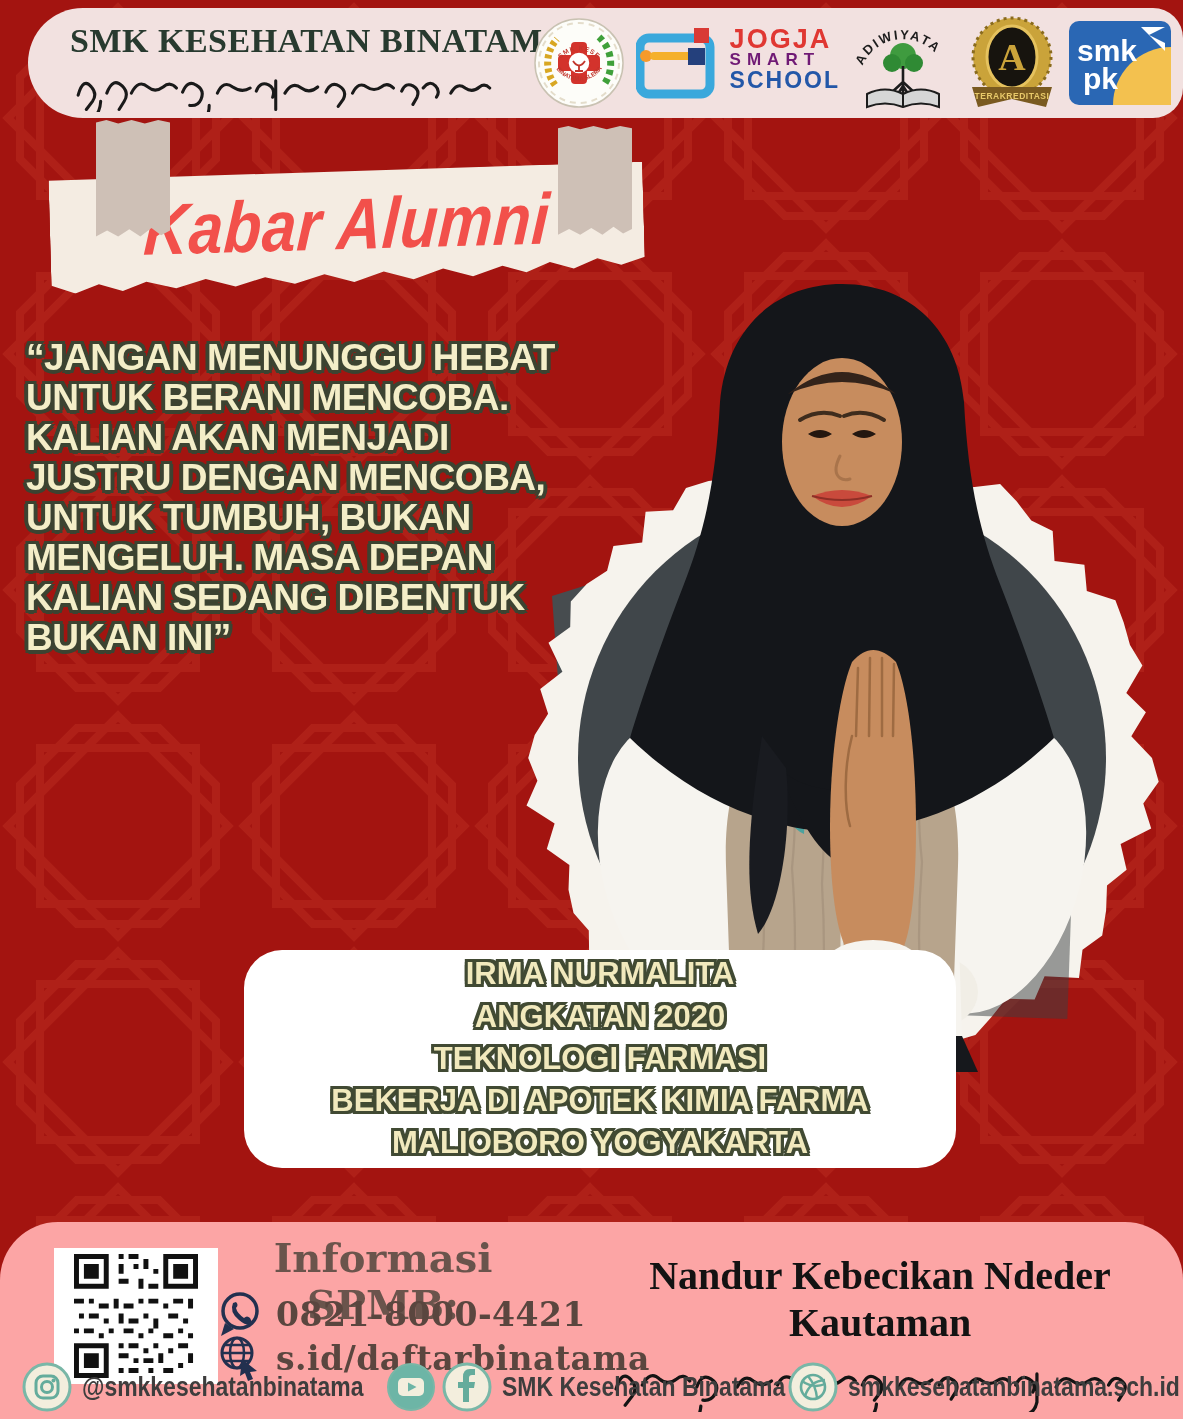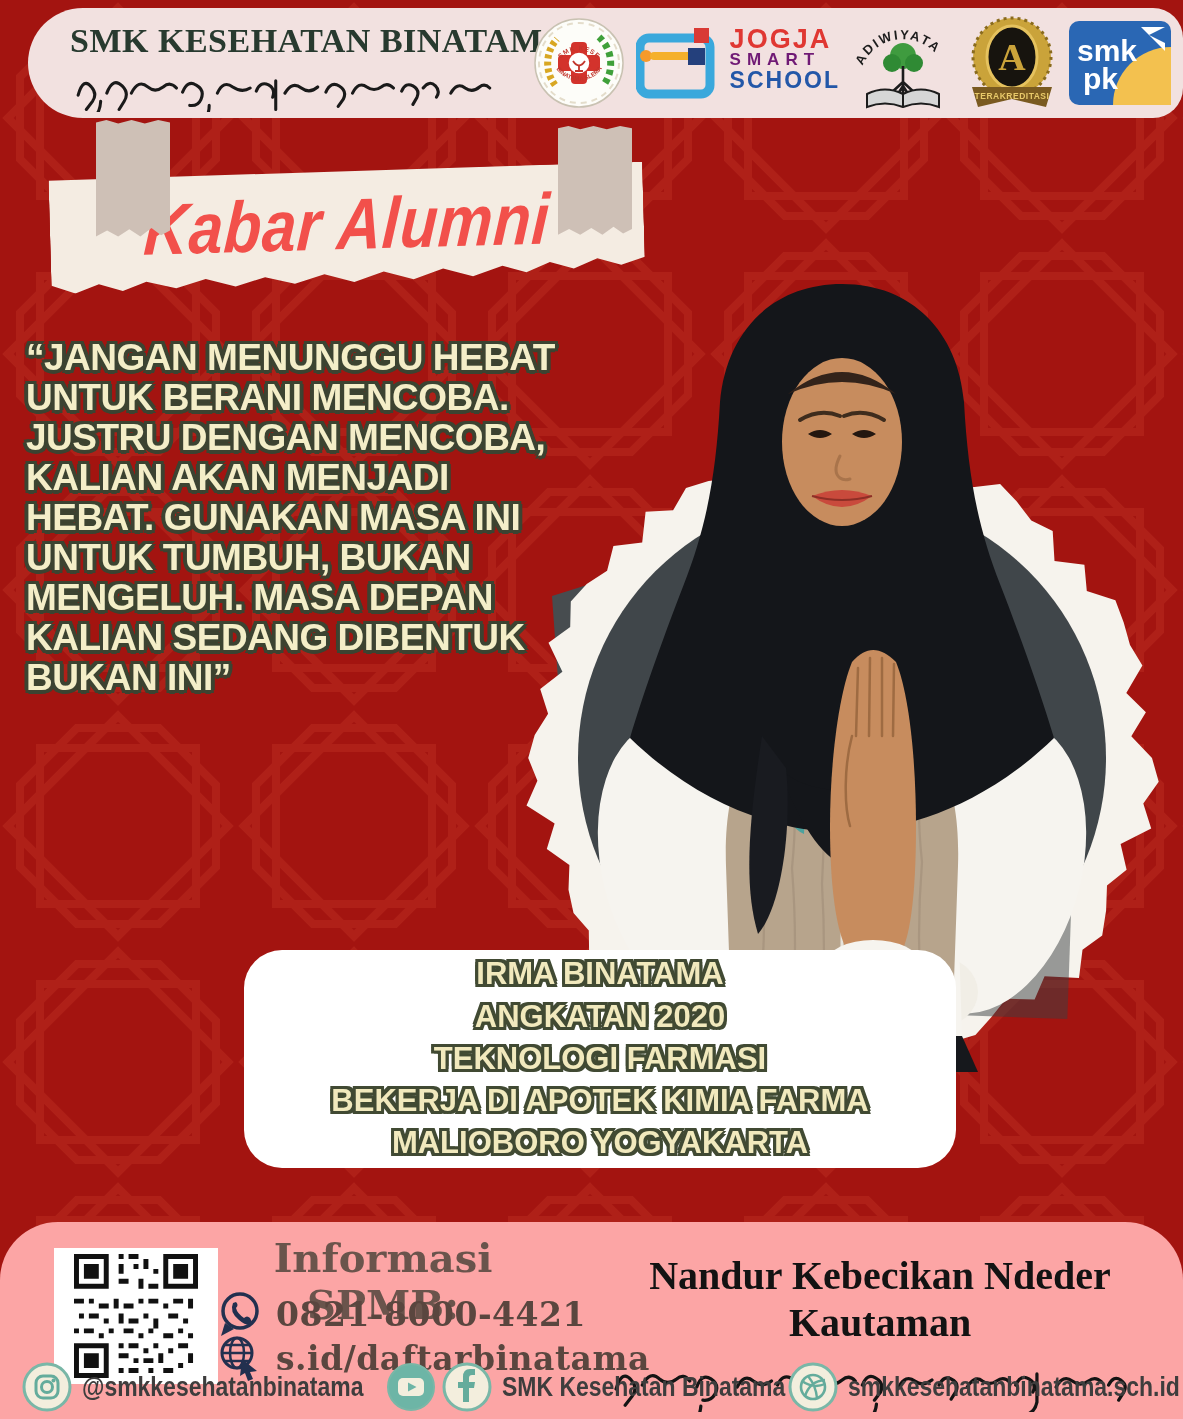--- a/index.html
+++ b/index.html
@@ -150,23 +150,22 @@
 
   <div class="banner-paper">
     <span class="banner-title">Kabar Alumni</span>
   </div>
   <div class="tape tape-left"></div>
   <div class="tape tape-right"></div>
 
   <div class="quote">
     <div class="quote-line">“JANGAN MENUNGGU HEBAT</div>
     <div class="quote-line">UNTUK BERANI MENCOBA.</div>
+    <div class="quote-line">KALIAN AKAN MENJADI</div>
     <div class="quote-line">JUSTRU DENGAN MENCOBA,</div>
-    <div class="quote-line">KALIAN AKAN MENJADI</div>
-    <div class="quote-line">HEBAT. GUNAKAN MASA INI</div>
     <div class="quote-line">UNTUK TUMBUH, BUKAN</div>
     <div class="quote-line">MENGELUH. MASA DEPAN</div>
     <div class="quote-line">KALIAN SEDANG DIBENTUK</div>
     <div class="quote-line">BUKAN INI”</div>
   </div>
 
   <svg class="photo" viewBox="0 0 684 806">
 
     <polygon points="52,330 122,308 138,420 60,442" fill="#474c4f"></polygon>
     <polygon points="90,690 160,672 172,760 98,778" fill="#474c4f"></polygon>
@@ -231,21 +230,21 @@
         <path d="M352,396 C338,430 330,500 330,560 C330,630 338,676 352,692 L398,692 C410,676 416,630 416,560 C416,500 410,430 396,396 C380,380 366,380 352,396 Z" fill="#c78c5e"></path>
         <path d="M358,402 L356,470 M370,392 L369,470 M382,392 L382,470 M394,398 L393,470 M352,470 C344,500 344,540 350,560" stroke="#9e6b42" stroke-width="2.5" fill="none" stroke-linecap="round"></path>
         <ellipse cx="373" cy="696" rx="46" ry="22" fill="#f6f4ef"></ellipse>
       </g>
 
       <path d="M220,770 L462,770 L478,806 L204,806 Z" fill="#16181c"></path>
     </g>
   </svg>
 
   <div class="info-box">
-    <div class="info-line">IRMA BINATAMA</div>
+    <div class="info-line">IRMA NURMALITA</div>
     <div class="info-line">ANGKATAN 2020</div>
     <div class="info-line">TEKNOLOGI FARMASI</div>
     <div class="info-line">BEKERJA DI APOTEK KIMIA FARMA</div>
     <div class="info-line">MALIOBORO YOGYAKARTA</div>
   </div>
 
   <div class="panel">
     <div class="qr-box">
       <svg width="124" height="124" viewBox="0 0 25 25">
         <rect width="25" height="25" fill="#ffffff"></rect>

